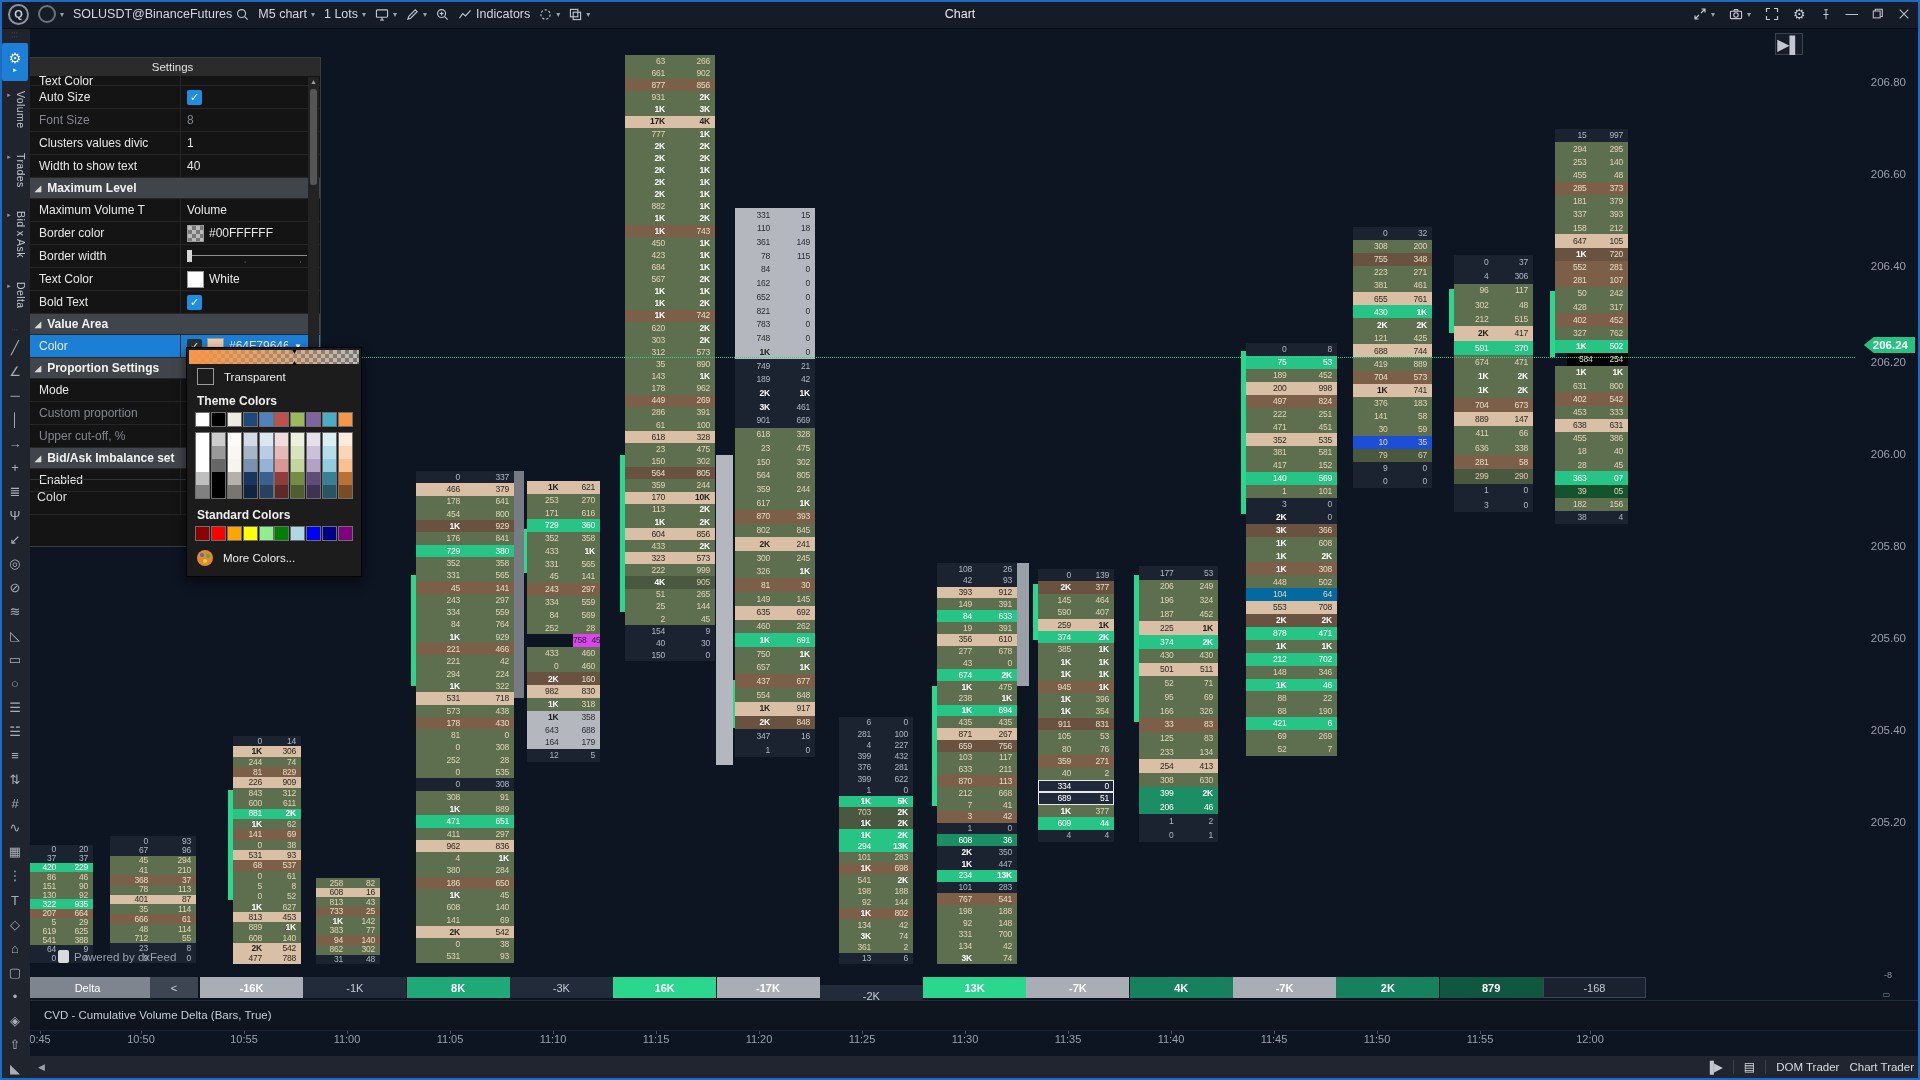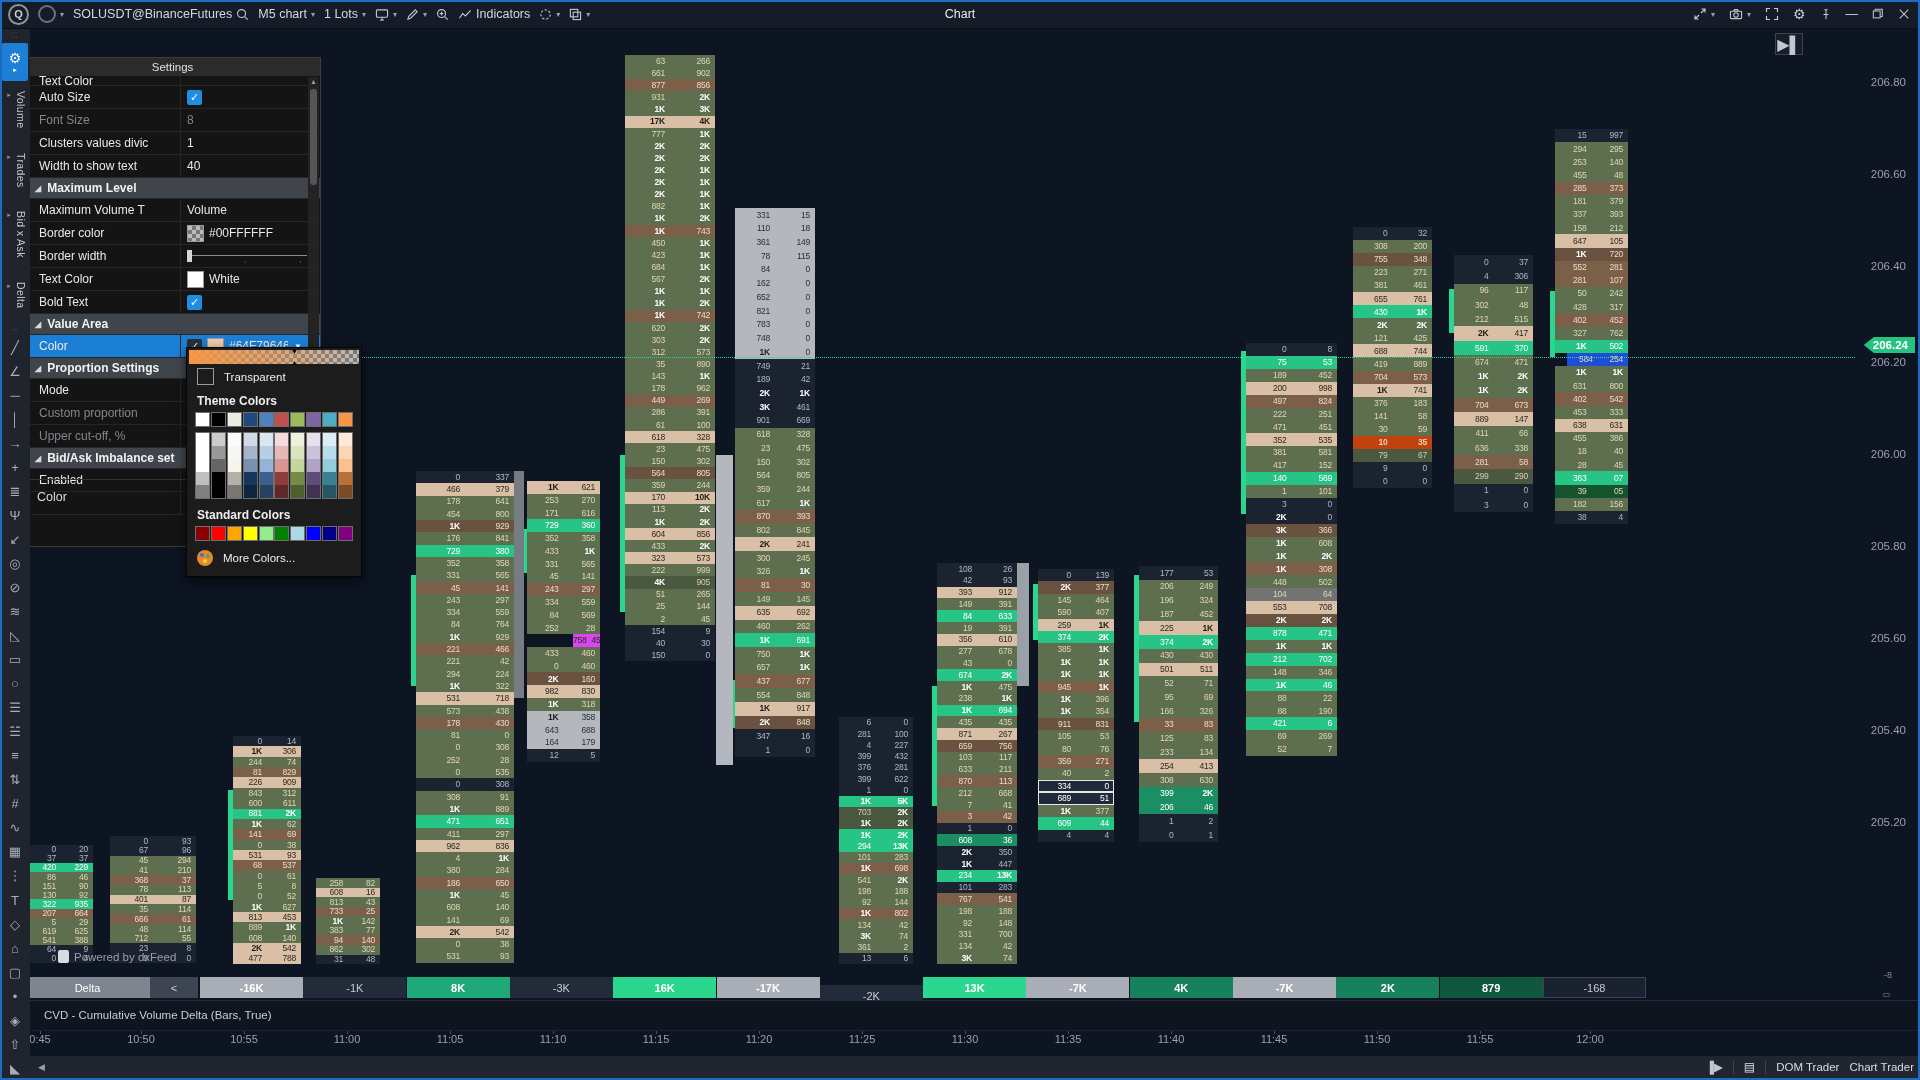--- a/index.html
+++ b/index.html
@@ -1675,21 +1675,21 @@
         <span style="font-weight: bold; color: rgb(255, 255, 255);">2K</span>
       </div>
       <div class="crow" style="background: rgb(124, 95, 73); color: rgb(232, 220, 194);">
         <span style="font-weight: bold; color: rgb(255, 255, 255);">1K</span>
         <span>308</span>
       </div>
       <div class="crow" style="background: rgb(93, 111, 78); color: rgb(226, 213, 184);">
         <span>448</span>
         <span>502</span>
       </div>
-      <div class="crow" style="background: #737373; color: rgb(226, 213, 184);">
+      <div class="crow" style="background: #0369a1; color: rgb(226, 213, 184);">
         <span>104</span>
         <span>64</span>
       </div>
       <div class="crow" style="background: rgb(217, 191, 166); color: rgb(44, 42, 32);">
         <span>553</span>
         <span>708</span>
       </div>
       <div class="crow" style="background: rgb(105, 82, 63); color: rgb(232, 220, 194);">
         <span style="font-weight: bold; color: rgb(255, 255, 255);">2K</span>
         <span style="font-weight: bold; color: rgb(255, 255, 255);">2K</span>
@@ -1793,21 +1793,21 @@
         <span>183</span>
       </div>
       <div class="crow" style="background: rgb(93, 111, 78); color: rgb(226, 213, 184);">
         <span>141</span>
         <span>58</span>
       </div>
       <div class="crow" style="background: rgb(93, 111, 78); color: rgb(226, 213, 184);">
         <span>30</span>
         <span>59</span>
       </div>
-      <div class="crow" style="background: #c2410c; color: rgb(226, 213, 184); font-weight: bold;">
+      <div class="crow" style="background: #1d4ed8; color: rgb(226, 213, 184);">
         <span>10</span>
         <span>35</span>
       </div>
       <div class="crow" style="background: rgb(74, 88, 64); color: rgb(216, 204, 176);">
         <span>79</span>
         <span>67</span>
       </div>
       <div class="crow" style="background: rgb(27, 35, 48); color: rgb(174, 184, 198);">
         <span>9</span>
         <span>0</span>
@@ -1953,21 +1953,21 @@
         <span>452</span>
       </div>
       <div class="crow" style="background: rgb(93, 111, 78); color: rgb(226, 213, 184);">
         <span>327</span>
         <span>762</span>
       </div>
       <div class="crow" style="background: rgb(39, 197, 133); color: rgb(255, 255, 255);">
         <span style="font-weight: bold; color: rgb(255, 255, 255);">1K</span>
         <span>502</span>
       </div>
-      <div class="crow" style="background: #1d4ed8; color: rgb(226, 213, 184); margin-left: 12px;">
+      <div class="crow" style="background: #000000; color: rgb(226, 213, 184); margin-left: 12px;">
         <span>584</span>
         <span>254</span>
       </div>
       <div class="crow" style="background: rgb(93, 111, 78); color: rgb(226, 213, 184);">
         <span style="font-weight: bold; color: rgb(255, 255, 255);">1K</span>
         <span style="font-weight: bold; color: rgb(255, 255, 255);">1K</span>
       </div>
       <div class="crow" style="background: rgb(93, 111, 78); color: rgb(226, 213, 184);">
         <span>631</span>
         <span>800</span>

